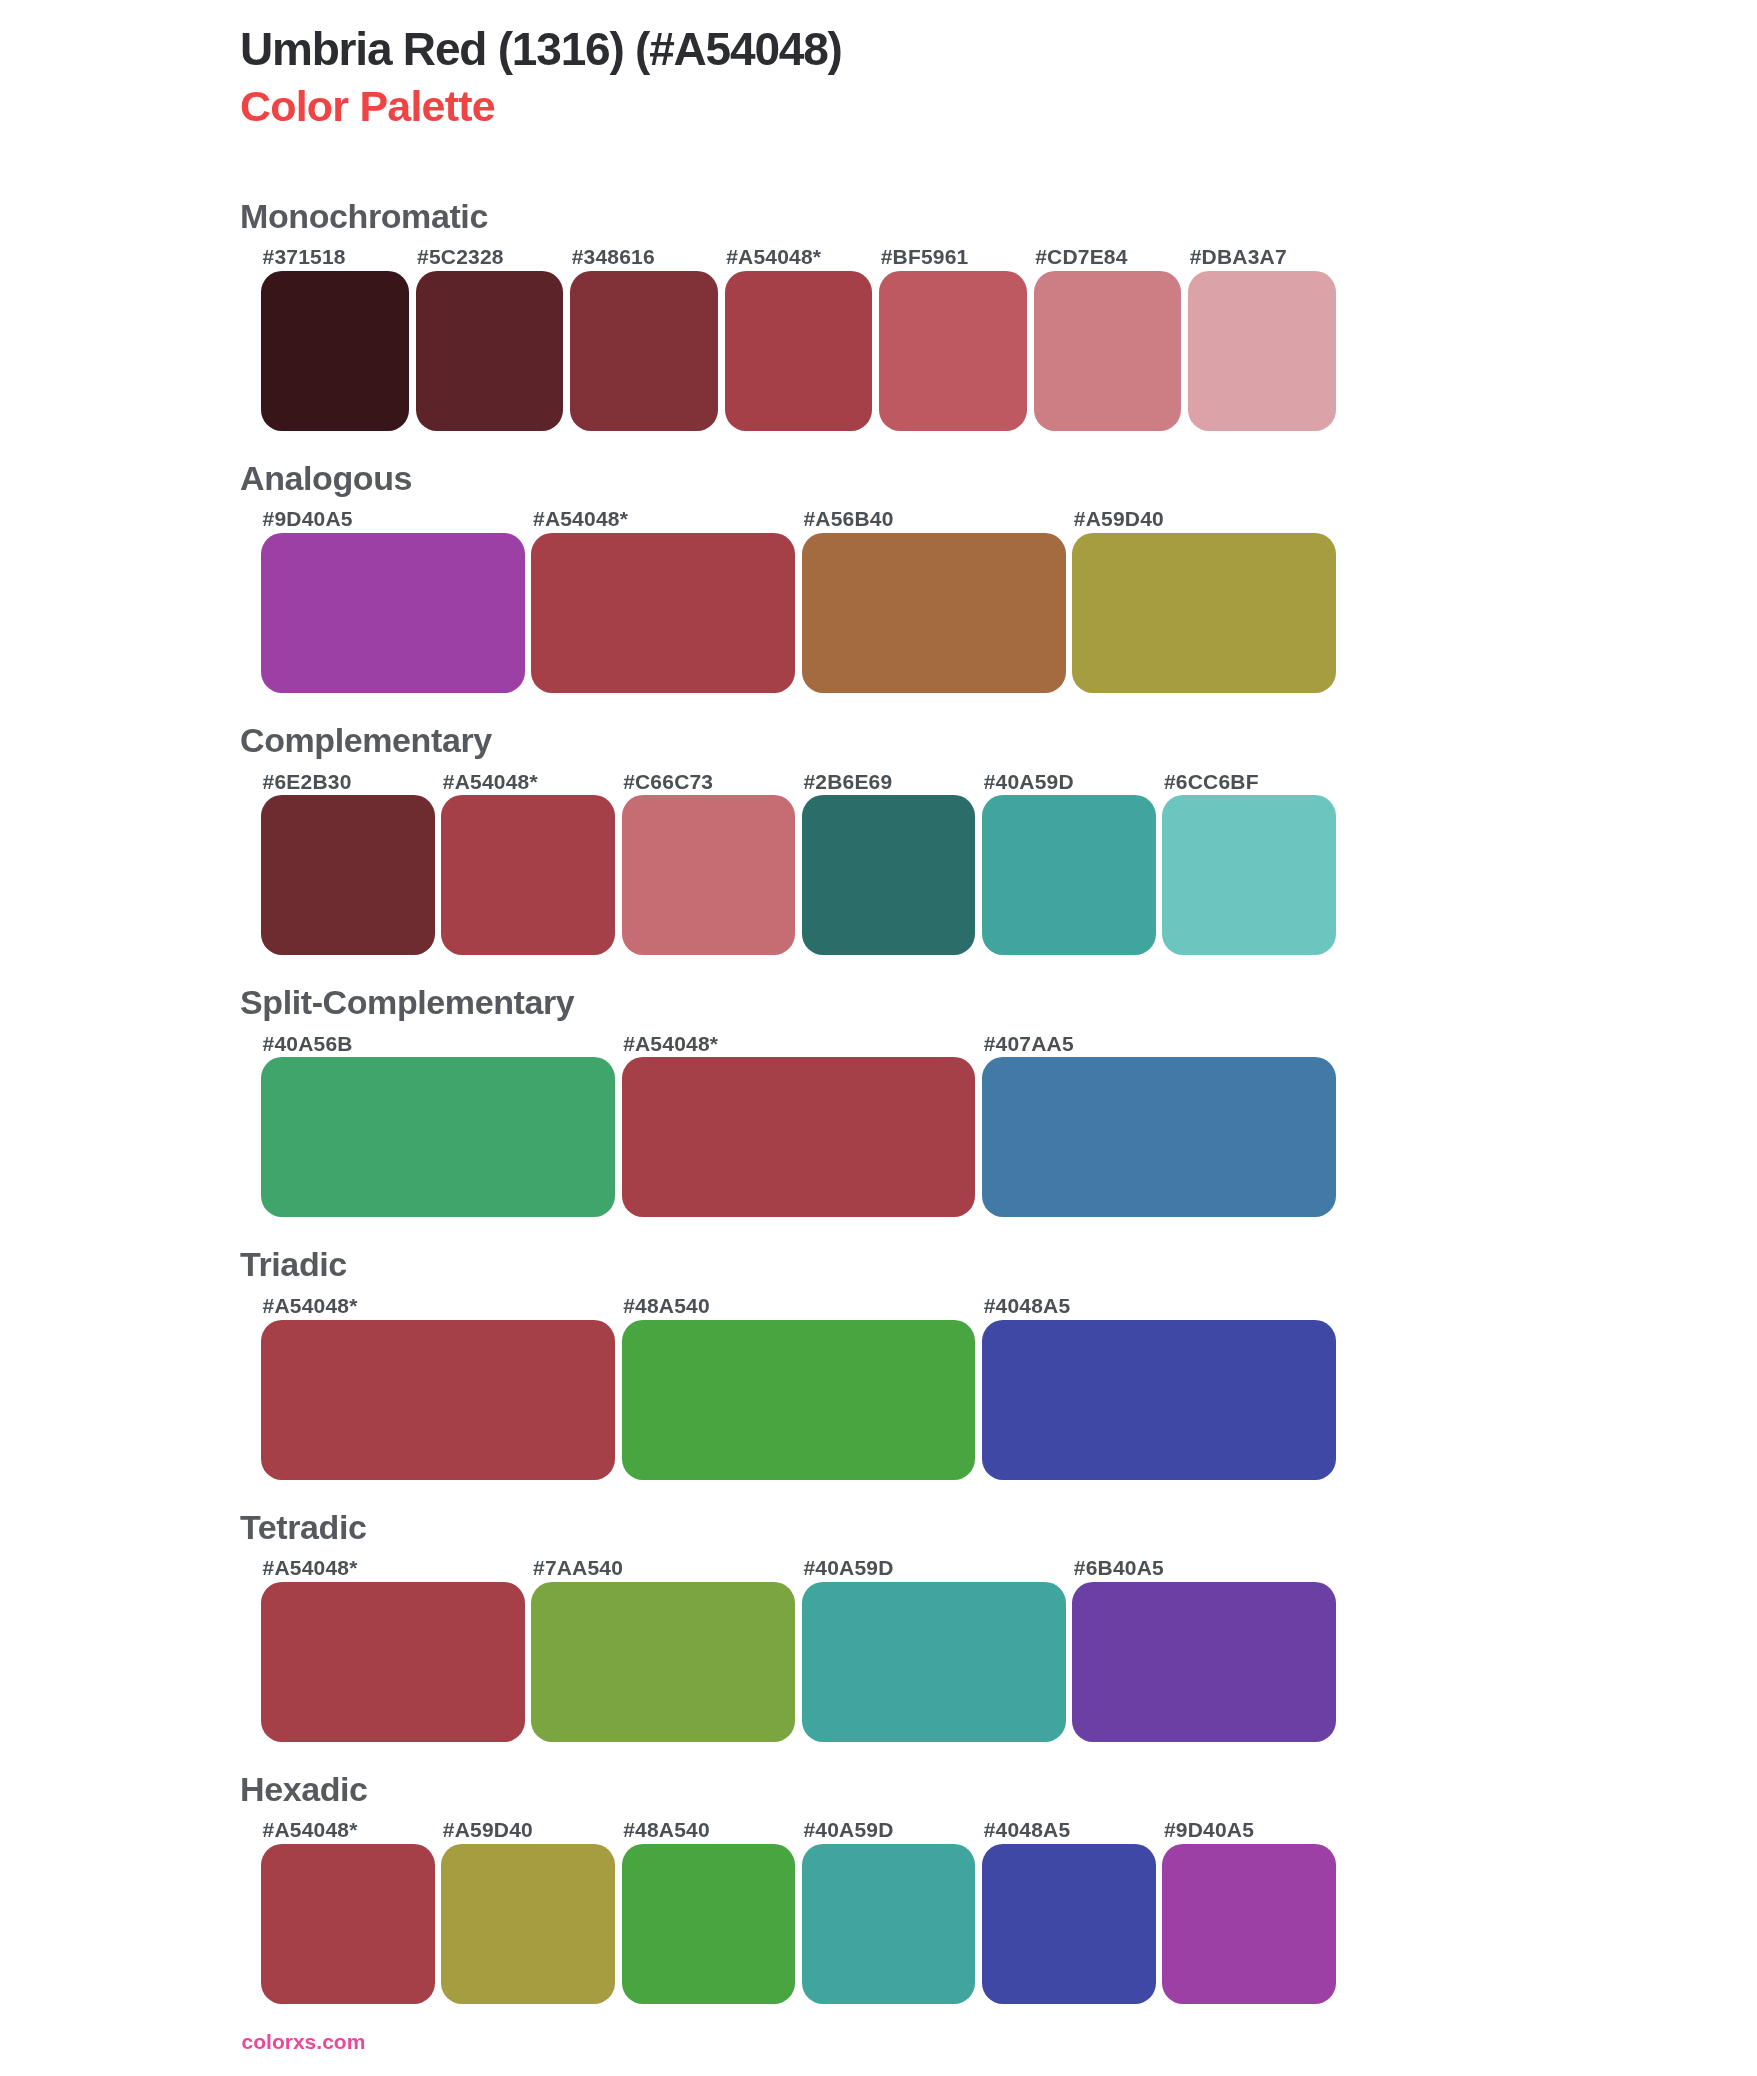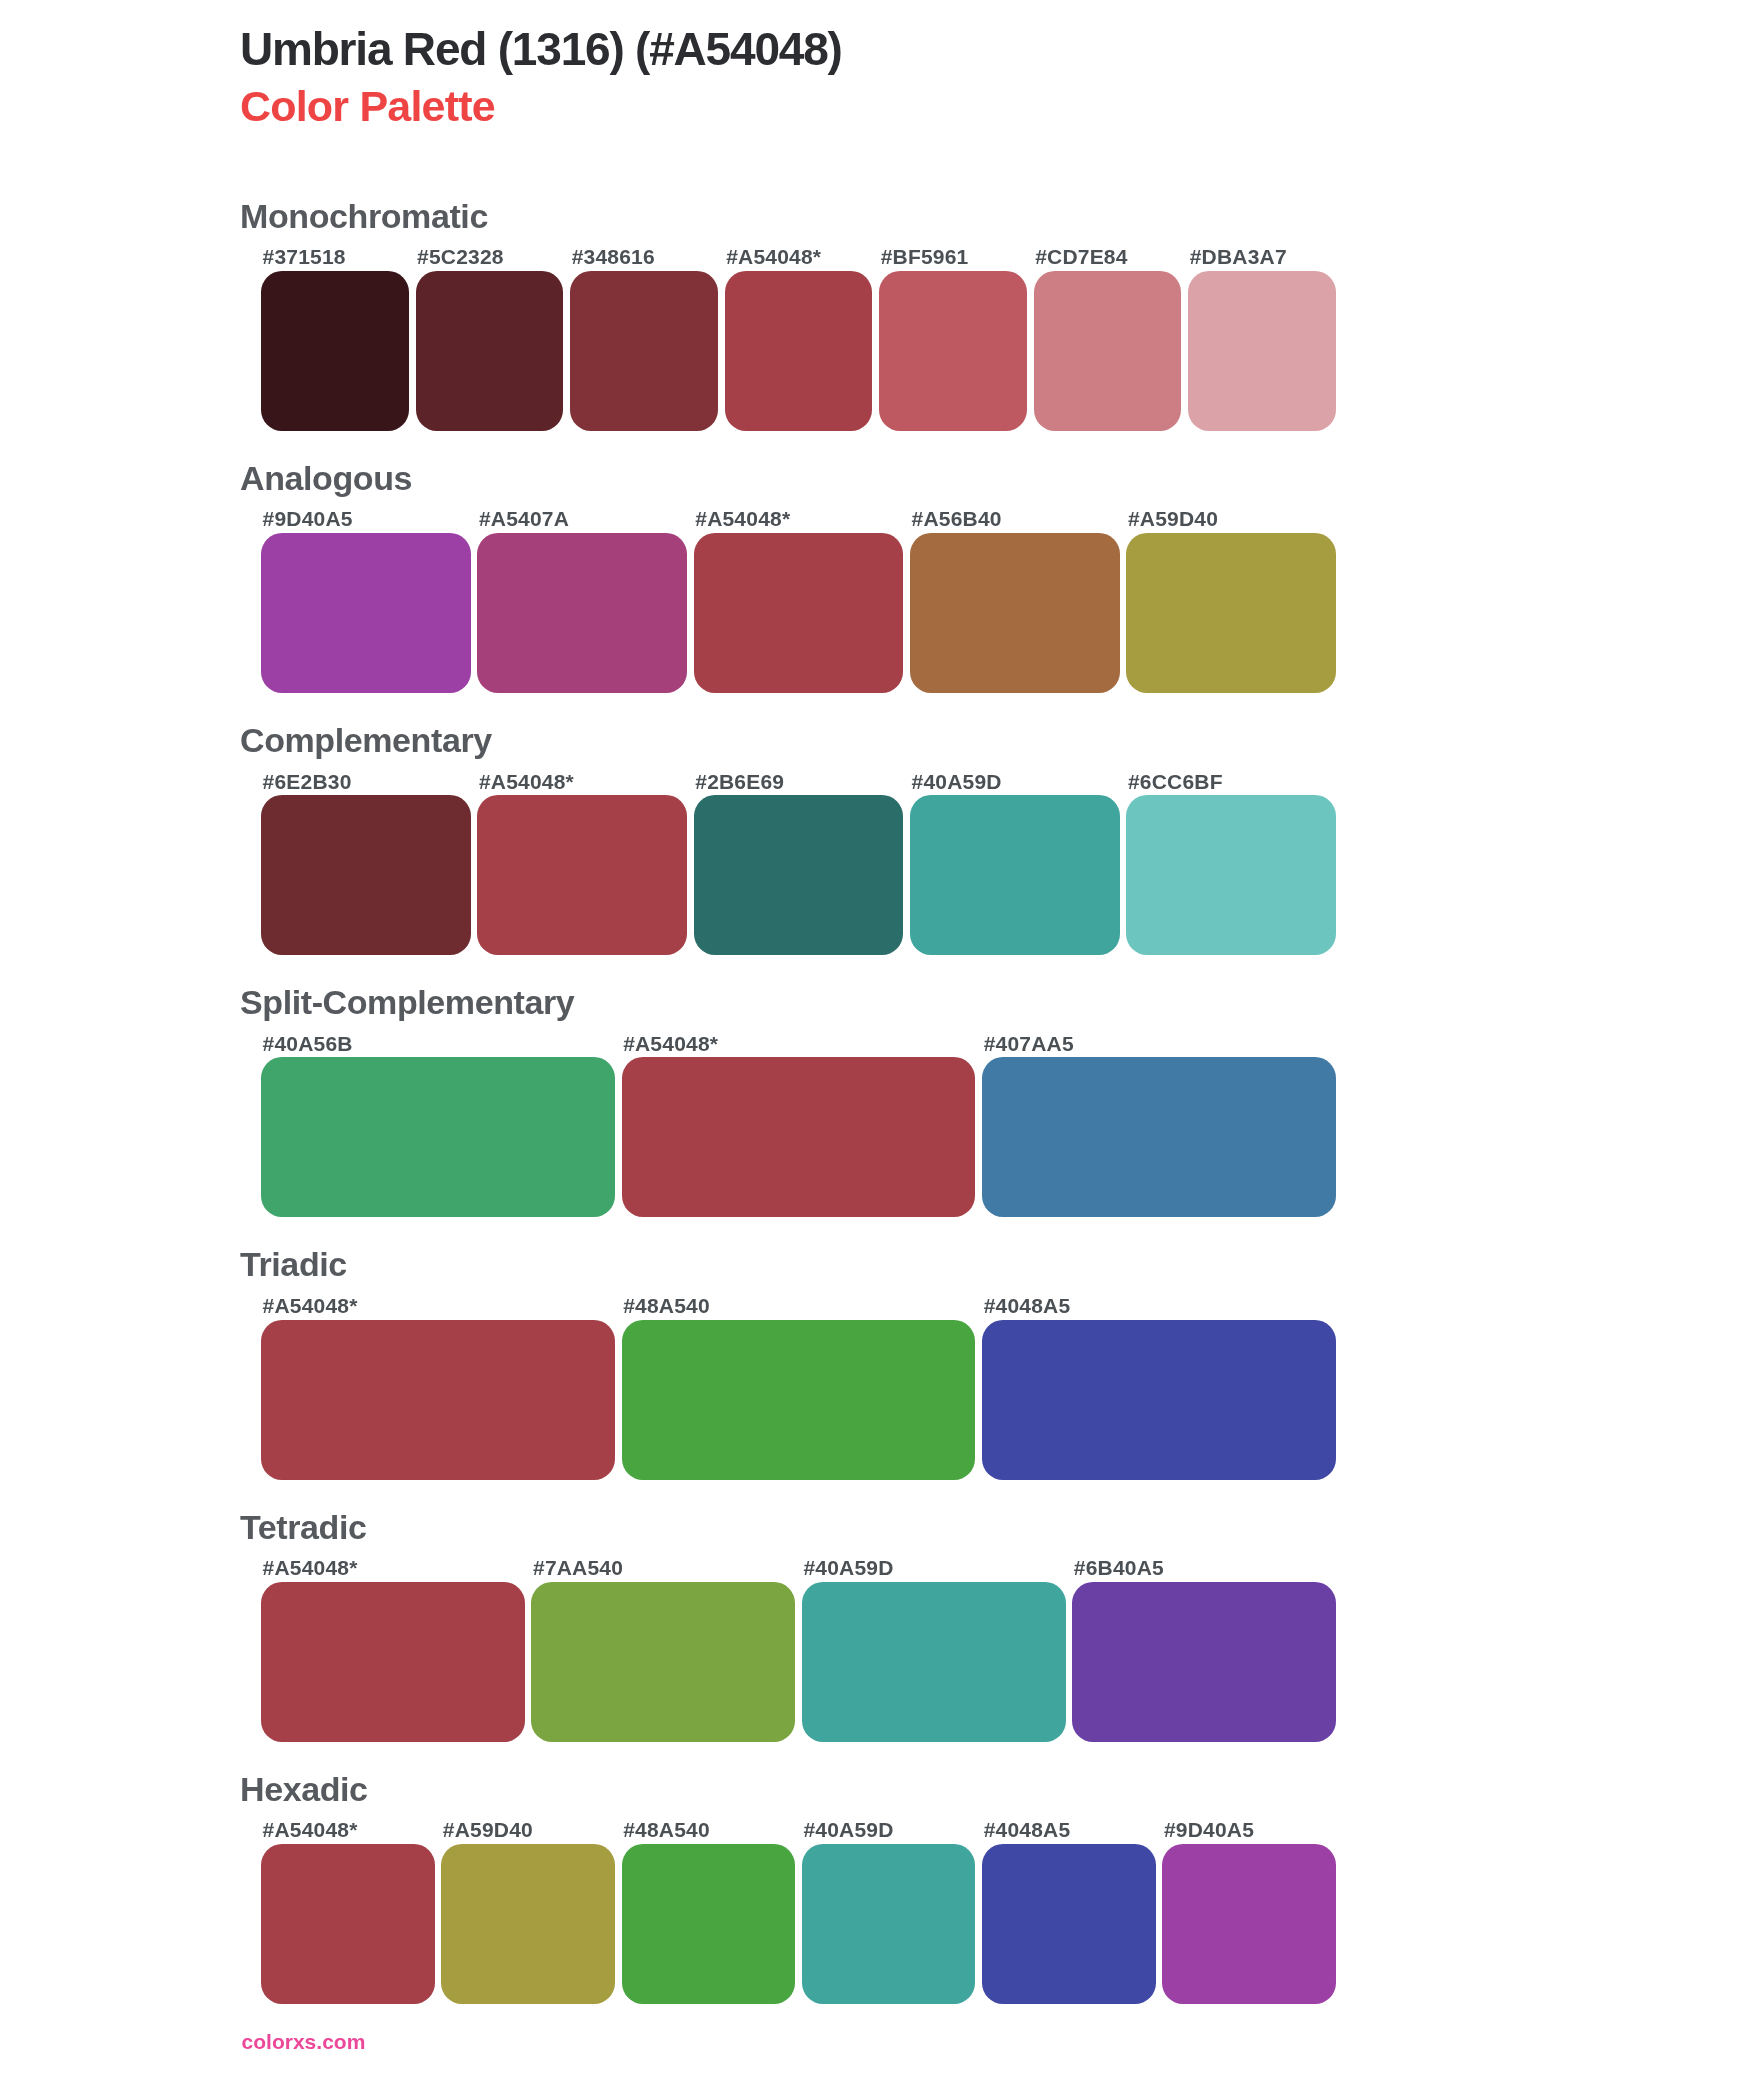--- a/index.html
+++ b/index.html
@@ -127,24 +127,20 @@
   </section>
 
   <section class="palette-section">
     <h3 class="section-title">Analogous</h3>
     <div class="cols">
   <div class="col">
     <div class="hex-label">#9D40A5</div>
     <div class="swatch" style="background: rgb(157, 64, 165);"></div>
   </div>
 
-  <div class="col">
-    <div class="hex-label">#A5407A</div>
-    <div class="swatch" style="background: rgb(165, 64, 122);"></div>
-  </div>
 
   <div class="col">
     <div class="hex-label">#A54048*</div>
     <div class="swatch" style="background: rgb(165, 64, 72);"></div>
   </div>
 
   <div class="col">
     <div class="hex-label">#A56B40</div>
     <div class="swatch" style="background: rgb(165, 107, 64);"></div>
   </div>
@@ -162,20 +158,24 @@
   <div class="col">
     <div class="hex-label">#6E2B30</div>
     <div class="swatch" style="background: rgb(110, 43, 48);"></div>
   </div>
 
   <div class="col">
     <div class="hex-label">#A54048*</div>
     <div class="swatch" style="background: rgb(165, 64, 72);"></div>
   </div>
 
+  <div class="col">
+    <div class="hex-label">#C66C73</div>
+    <div class="swatch" style="background: rgb(198, 108, 115);"></div>
+  </div>
 
   <div class="col">
     <div class="hex-label">#2B6E69</div>
     <div class="swatch" style="background: rgb(43, 110, 105);"></div>
   </div>
 
   <div class="col">
     <div class="hex-label">#40A59D</div>
     <div class="swatch" style="background: rgb(64, 165, 157);"></div>
   </div>

